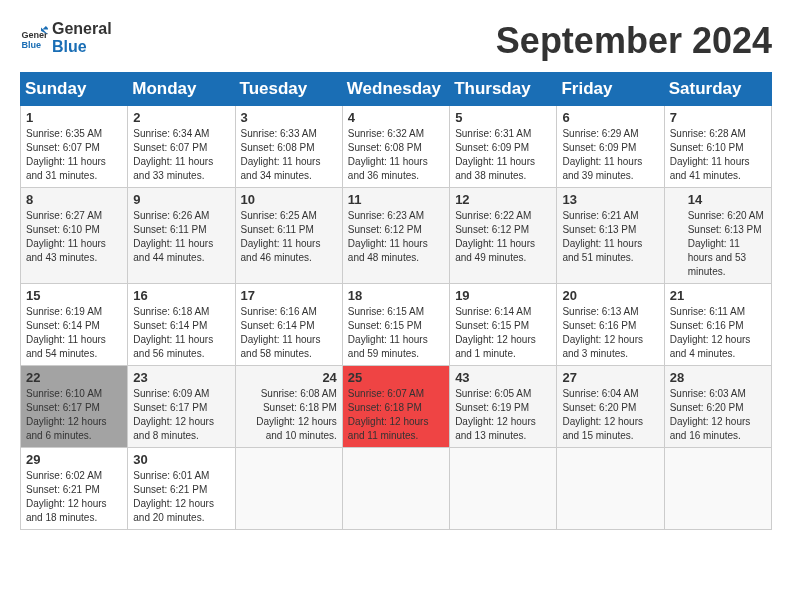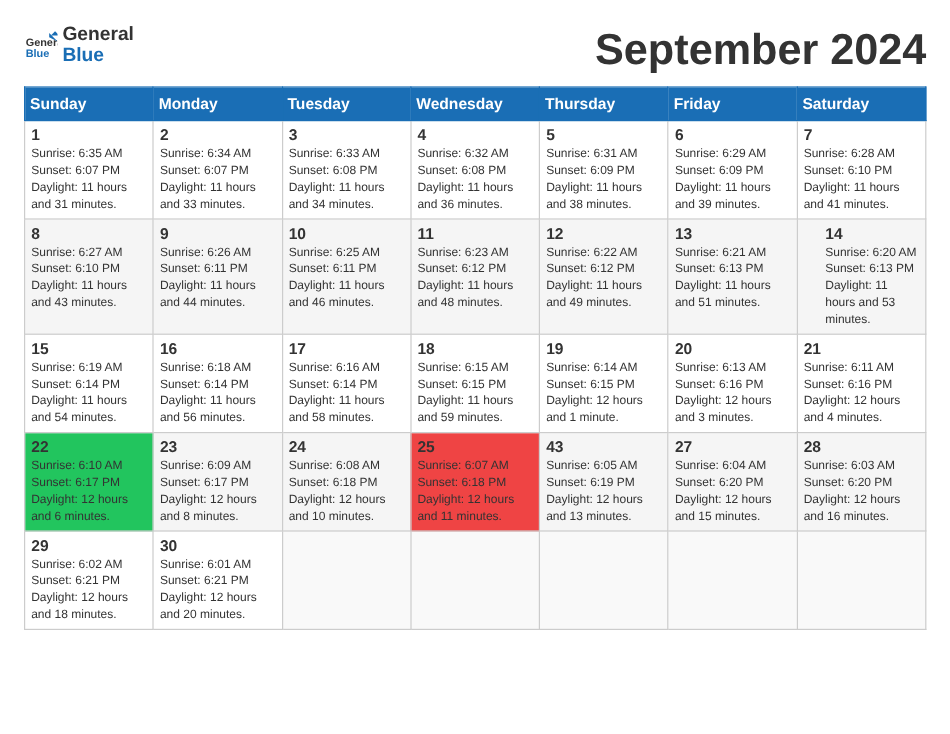--- a/index.html
+++ b/index.html
@@ -40,21 +40,21 @@
     table {
       width: 100%;
       border-collapse: collapse;
       font-size: 11px;
     }
     thead tr th {
       background-color: #1a6eb5;
       color: #fff;
       padding: 6px 4px;
       text-align: left;
-      font-size: 13px;
+      font-size: 17px;
       font-weight: bold;
       border: 1px solid #1a6eb5;
     }
     tbody tr td {
       border: 1px solid #ccc;
       vertical-align: top;
       padding: 4px 5px;
       height: 80px;
       width: calc(100% / 7);
       color: #333;
@@ -196,29 +196,29 @@
         <td>
         <span class="day-num">20</span>
         <span class="day-info">Sunrise: 6:13 AM<br>Sunset: 6:16 PM<br>Daylight: 12 hours and 3 minutes.</span>
       </td>
         <td>
         <span class="day-num">21</span>
         <span class="day-info">Sunrise: 6:11 AM<br>Sunset: 6:16 PM<br>Daylight: 12 hours and 4 minutes.</span>
       </td>
       </tr>
       <tr>
-        <td style="background-color: #22c55e; margin-top: 32px;">
+        <td style="background-color: #a3a3a3; margin-top: 32px;">
         <span class="day-num">22</span>
         <span class="day-info">Sunrise: 6:10 AM<br>Sunset: 6:17 PM<br>Daylight: 12 hours and 6 minutes.</span>
       </td>
         <td style="background-color: rgb(245, 245, 245);">
         <span class="day-num">23</span>
         <span class="day-info">Sunrise: 6:09 AM<br>Sunset: 6:17 PM<br>Daylight: 12 hours and 8 minutes.</span>
       </td>
-        <td style="background-color: rgb(245, 245, 245);">
+        <td style="background-color: rgb(245, 245, 245); text-align: right;">
         <span class="day-num">24</span>
         <span class="day-info">Sunrise: 6:08 AM<br>Sunset: 6:18 PM<br>Daylight: 12 hours and 10 minutes.</span>
       </td>
         <td style="background-color: #ef4444; margin-left: 34px;">
         <span class="day-num">25</span>
         <span class="day-info">Sunrise: 6:07 AM<br>Sunset: 6:18 PM<br>Daylight: 12 hours and 11 minutes.</span>
       </td>
         <td style="background-color: rgb(245, 245, 245);">
         <span class="day-num">43</span>
         <span class="day-info">Sunrise: 6:05 AM<br>Sunset: 6:19 PM<br>Daylight: 12 hours and 13 minutes.</span>

